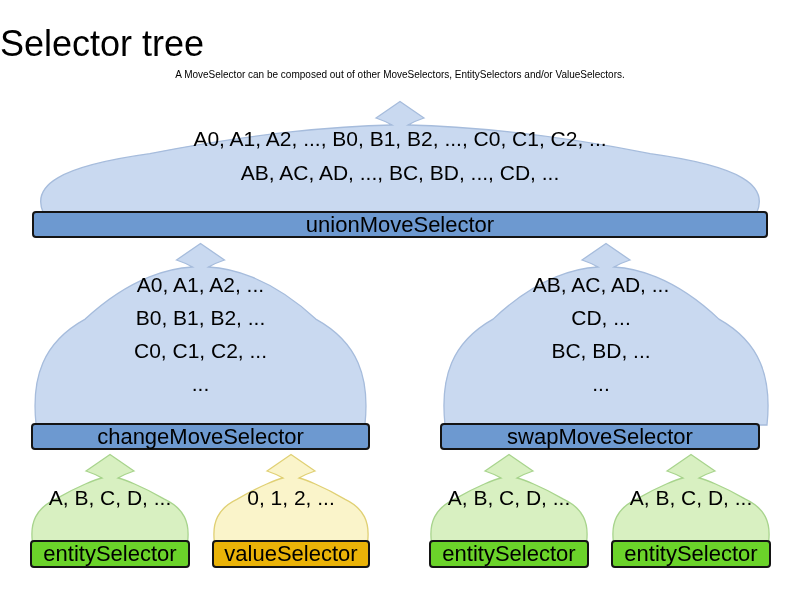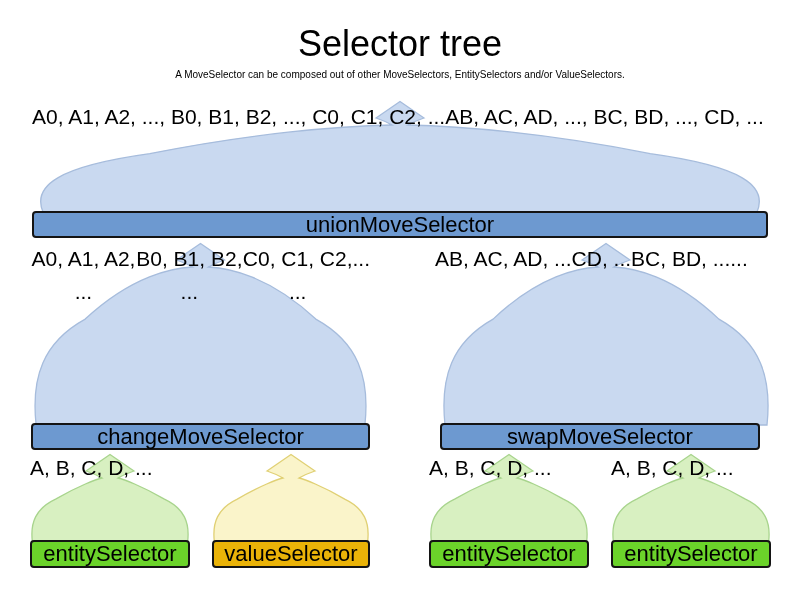--- a/index.html
+++ b/index.html
@@ -1,32 +1,32 @@
 <!DOCTYPE html>
 <html><head>
 <meta charset="utf-8">
 <style>
   html,body{margin:0;padding:0;background:#ffffff;}
   body{width:800px;height:600px;overflow:hidden;
        font-family:"Liberation Sans", sans-serif;color:#000;}
   .stage{position:relative;width:800px;height:600px;background:#fff;}
 
-  .title{position:absolute;left:0;top:24px;width:800px;text-align:center;
+  .title{position:absolute;left:0;top:24px;width:800px;
          font-size:36px;font-weight:400;line-height:40px;}
   .subtitle{position:absolute;left:0;top:66px;width:800px;text-align:center;
             font-size:10px;line-height:18px;}
 
   svg.balloon{position:absolute;overflow:visible;}
   svg.balloon path{stroke-width:1.3px;}
   .blue-balloon path{fill:#c9d9f0;stroke:#a6bcdc;}
   .green-balloon path{fill:#d8f0c1;stroke:#a8d48d;}
   .yellow-balloon path{fill:#faf4ca;stroke:#e0d074;}
 
-  .lines{position:absolute;display:flex;flex-direction:row;
-         justify-content:flex-start;text-align:center;pointer-events:none;}
+  .lines{position:absolute;display:flex;flex-direction:column;
+         justify-content:center;text-align:center;pointer-events:none;}
   .lines .ln{font-size:21px;line-height:33px;}
   .lines.big .ln{line-height:34px;}
   .lines.small .ln{line-height:30px;}
 
   .bar{position:absolute;box-sizing:border-box;border:2px solid #141414;
        border-radius:4px;text-align:center;font-size:22px;
        display:flex;align-items:center;justify-content:center;}
   .blue-bar{background:#6d99d0;}
   .green-bar{background:#6bd32a;}
   .yellow-bar{background:#eab308;}
@@ -74,20 +74,23 @@
       <path d="M 2.4 89 C 0 69.7 5.6 55.6 25.6 46.1 C 48 33 67.2 26 72 25 Q 65 21 56 18 L 80 1.5 L 104 18 Q 95 21 88 25 C 92.8 26 112 33 134.4 46.1 C 154.4 55.6 160 69.7 157.6 89 Z"></path>
     </svg>
   <div class="lines small" style="left:30px;top:453px;width:160px;height:89px;padding-bottom:2px">
     <div class="ln">A, B, C, D, ...</div>
   </div>
   <div class="bar green-bar" style="left:30px;top:540px;width:160px;height:28px">entitySelector</div>
 
   <svg class="balloon yellow-balloon" style="left:212px;top:453px" width="158" height="89" viewBox="0 0 158 89">
       <path d="M 2.4 89 C 0 69.7 5.5 55.6 25.3 46.1 C 47.4 33 66.4 26 71 25 Q 64 21 55 18 L 79 1.5 L 103 18 Q 94 21 87 25 C 91.6 26 110.6 33 132.7 46.1 C 152.5 55.6 158 69.7 155.6 89 Z"></path>
     </svg>
+  <div class="lines small" style="left:212px;top:453px;width:158px;height:89px;padding-bottom:2px">
+    <div class="ln">0, 1, 2, ...</div>
+  </div>
   <div class="bar yellow-bar" style="left:212px;top:540px;width:158px;height:28px">valueSelector</div>
 
   <svg class="balloon green-balloon" style="left:429px;top:453px" width="160" height="89" viewBox="0 0 160 89">
       <path d="M 2.4 89 C 0 69.7 5.6 55.6 25.6 46.1 C 48 33 67.2 26 72 25 Q 65 21 56 18 L 80 1.5 L 104 18 Q 95 21 88 25 C 92.8 26 112 33 134.4 46.1 C 154.4 55.6 160 69.7 157.6 89 Z"></path>
     </svg>
   <div class="lines small" style="left:429px;top:453px;width:160px;height:89px;padding-bottom:2px">
     <div class="ln">A, B, C, D, ...</div>
   </div>
   <div class="bar green-bar" style="left:429px;top:540px;width:160px;height:28px">entitySelector</div>
 

